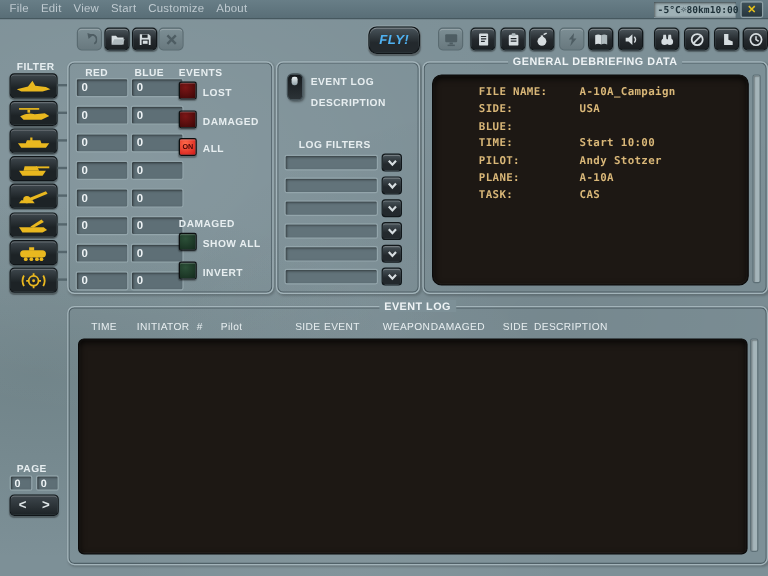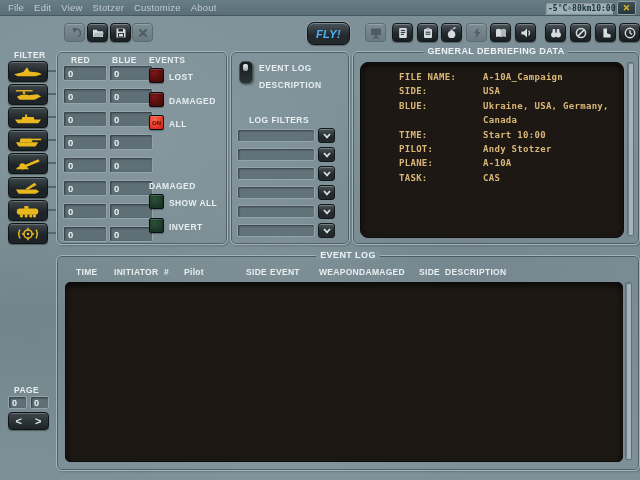--- a/index.html
+++ b/index.html
@@ -75,21 +75,21 @@
   
   .screen{position:absolute;background:#1d1814;border-radius:8px;border:1px solid #0a0a0a;
     box-shadow:inset 0 2px 6px rgba(0,0,0,.85), inset 0 0 0 1px rgba(255,255,255,.05);}
   .drow{display:flex;line-height:14.4px;margin-left:28px;}
   .dlbl{width:84px;flex:none;}
   #debrief-text{position:absolute;left:10px;top:7px;right:6px;
     font-family:"DejaVu Sans Mono",monospace;font-size:9px;font-weight:bold;color:#d9b778;letter-spacing:.3px;}
   .groove{position:absolute;width:7px;background:#a5b5ba;border:1px solid #5d6f76;border-radius:2px;
     box-shadow:inset 1px 1px 1px rgba(0,0,0,.3);box-sizing:border-box;}
   
-  .ehead{position:absolute;font-size:8.5px;font-weight:bold;color:#e7eef0;letter-spacing:.3px;white-space:nowrap;text-align:center;}
+  .ehead{position:absolute;font-size:8.5px;font-weight:normal;color:#e7eef0;letter-spacing:.3px;white-space:nowrap;text-align:center;}
   
   .pfield{position:absolute;width:19px;height:13px;background:#5e6f76;border:1px solid #93a5ab;border-radius:2px;
     box-shadow:inset 1px 1px 2px rgba(0,0,0,.5);color:#eef3f5;font-size:9px;font-weight:bold;
     display:flex;align-items:center;padding-left:3px;box-sizing:border-box;}
   #pager-arrows{position:absolute;left:8px;top:412px;width:41px;height:18px;border-radius:4px;
     background:linear-gradient(#3e474d,#1d2326);border:1px solid #0f1417;display:flex;
     box-shadow:0 1px 1px rgba(0,0,0,.35), inset 0 1px 0 rgba(255,255,255,.22);box-sizing:border-box;}
   .arrow-btn{flex:1;display:flex;align-items:center;justify-content:center;color:#dfe6e8;
     font-size:11px;font-weight:bold;}
   #close-btn{position:absolute;left:7px;top:449px;width:47px;height:21px;border-radius:3px;
@@ -102,21 +102,21 @@
 </style>
 </head>
 <body>
 
 <div id="app">
 
   <div id="menubar" class="abs">
     <span class="menu-item">File</span>
     <span class="menu-item">Edit</span>
     <span class="menu-item">View</span>
-    <span class="menu-item">Stotzer</span>
+    <span class="menu-item">Start</span>
     <span class="menu-item">Customize</span>
     <span class="menu-item">About</span>
   </div>
   <div id="lcd" class="abs">
     <span>-5°C</span>
       <span>☼</span>
       <span>80km</span>
       <span>10:00</span>
   </div>
   <div id="win-close" class="abs">✕</div>
@@ -377,21 +377,20 @@
         <div class="drow">
             <span class="dlbl">FILE NAME:</span>
             <span>A-10A_Campaign</span>
           </div>
         <div class="drow">
             <span class="dlbl">SIDE:</span>
             <span>USA</span>
           </div>
         <div class="drow">
             <span class="dlbl">BLUE:</span>
-            <span>Ukraine, USA, Germany, Canada</span>
           </div>
         <div class="drow">
             <span class="dlbl">TIME:</span>
             <span>Start 10:00</span>
           </div>
         <div class="drow">
             <span class="dlbl">PILOT:</span>
             <span>Andy Stotzer</span>
           </div>
         <div class="drow">

